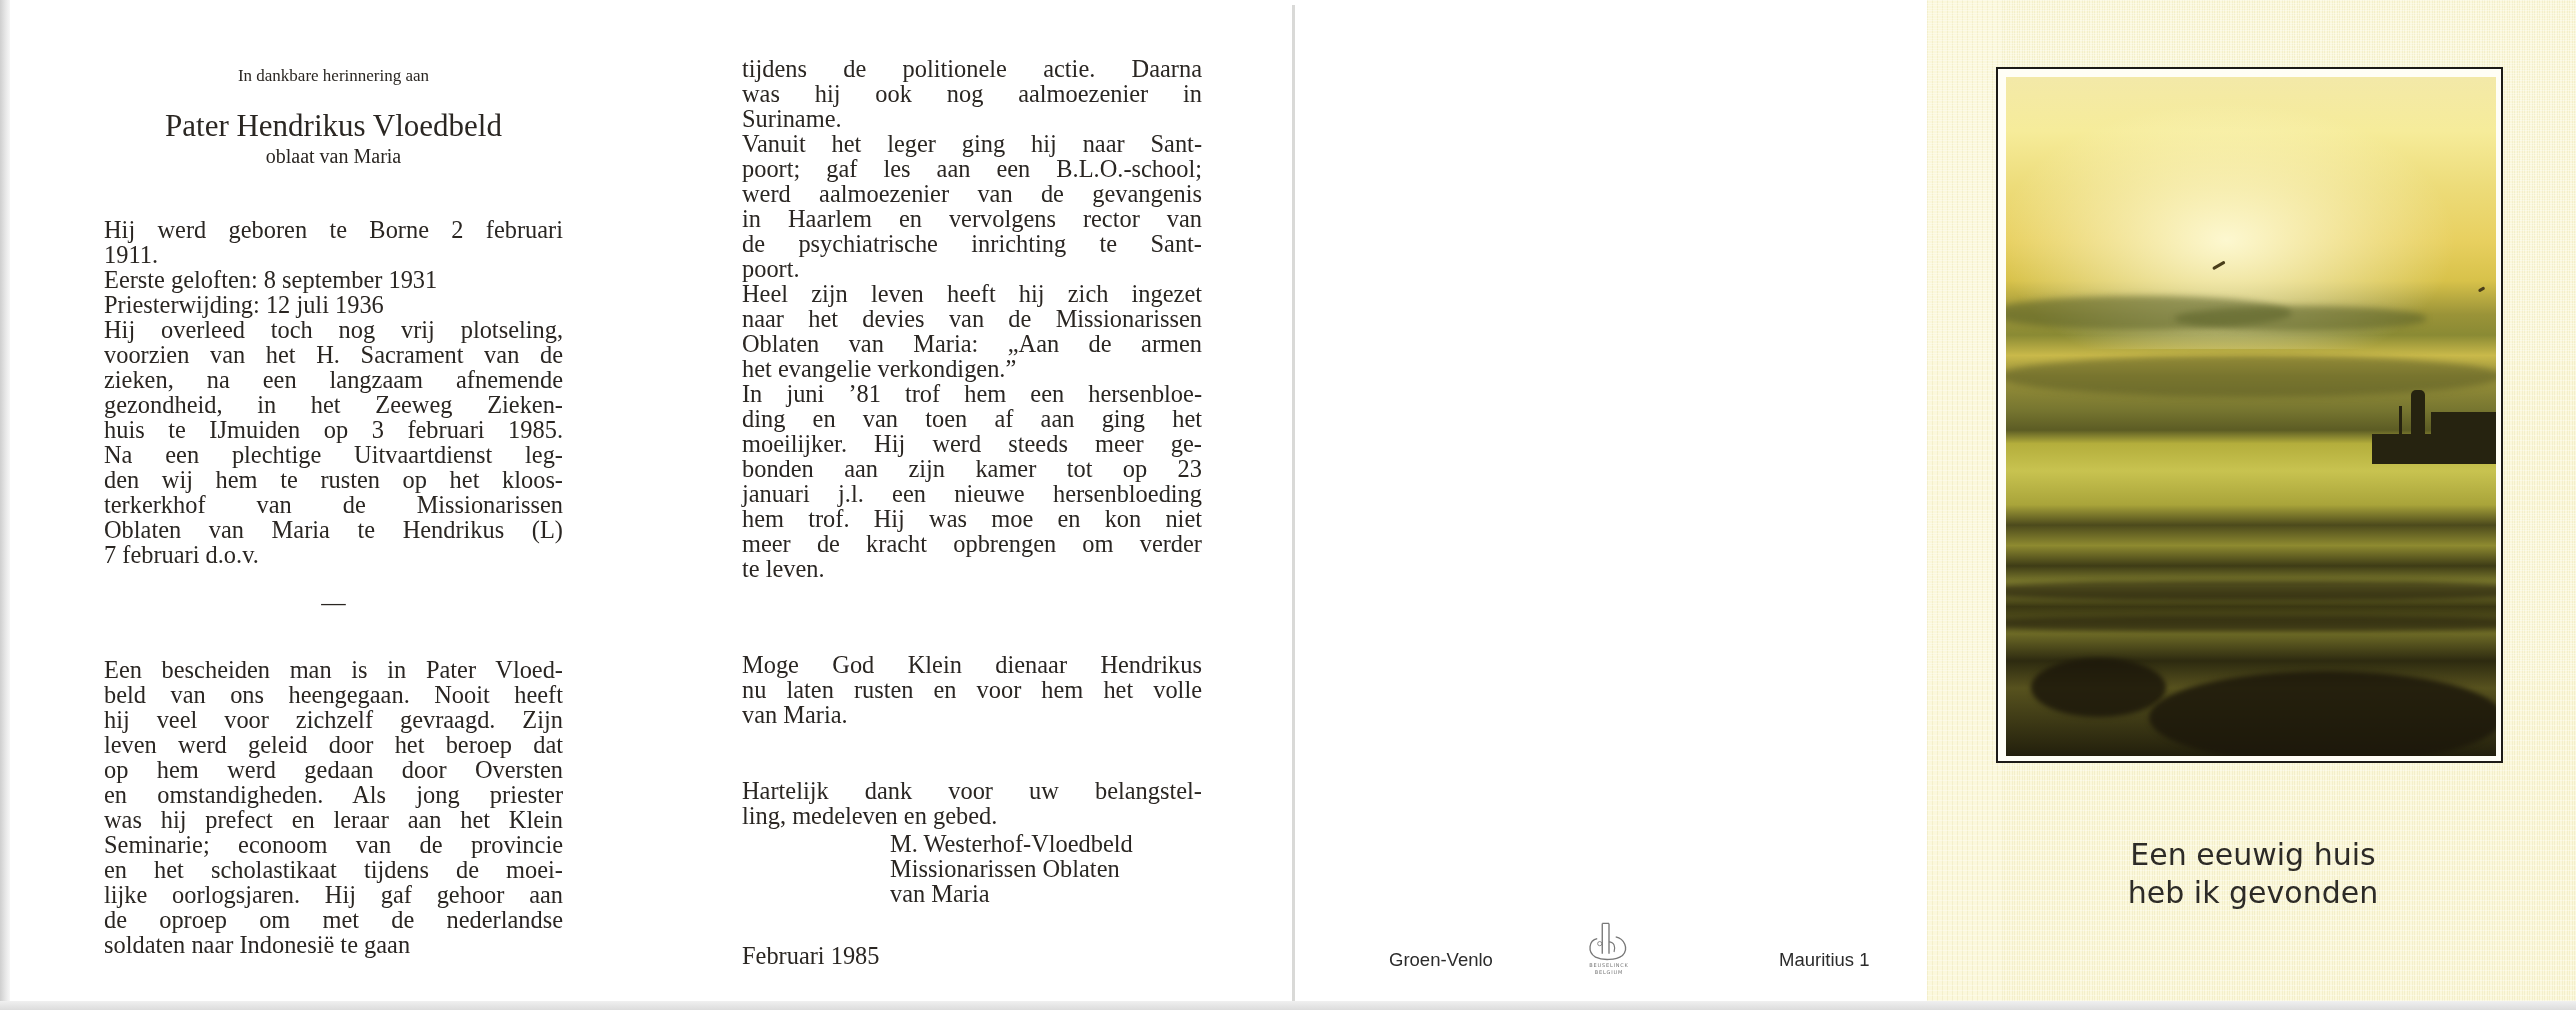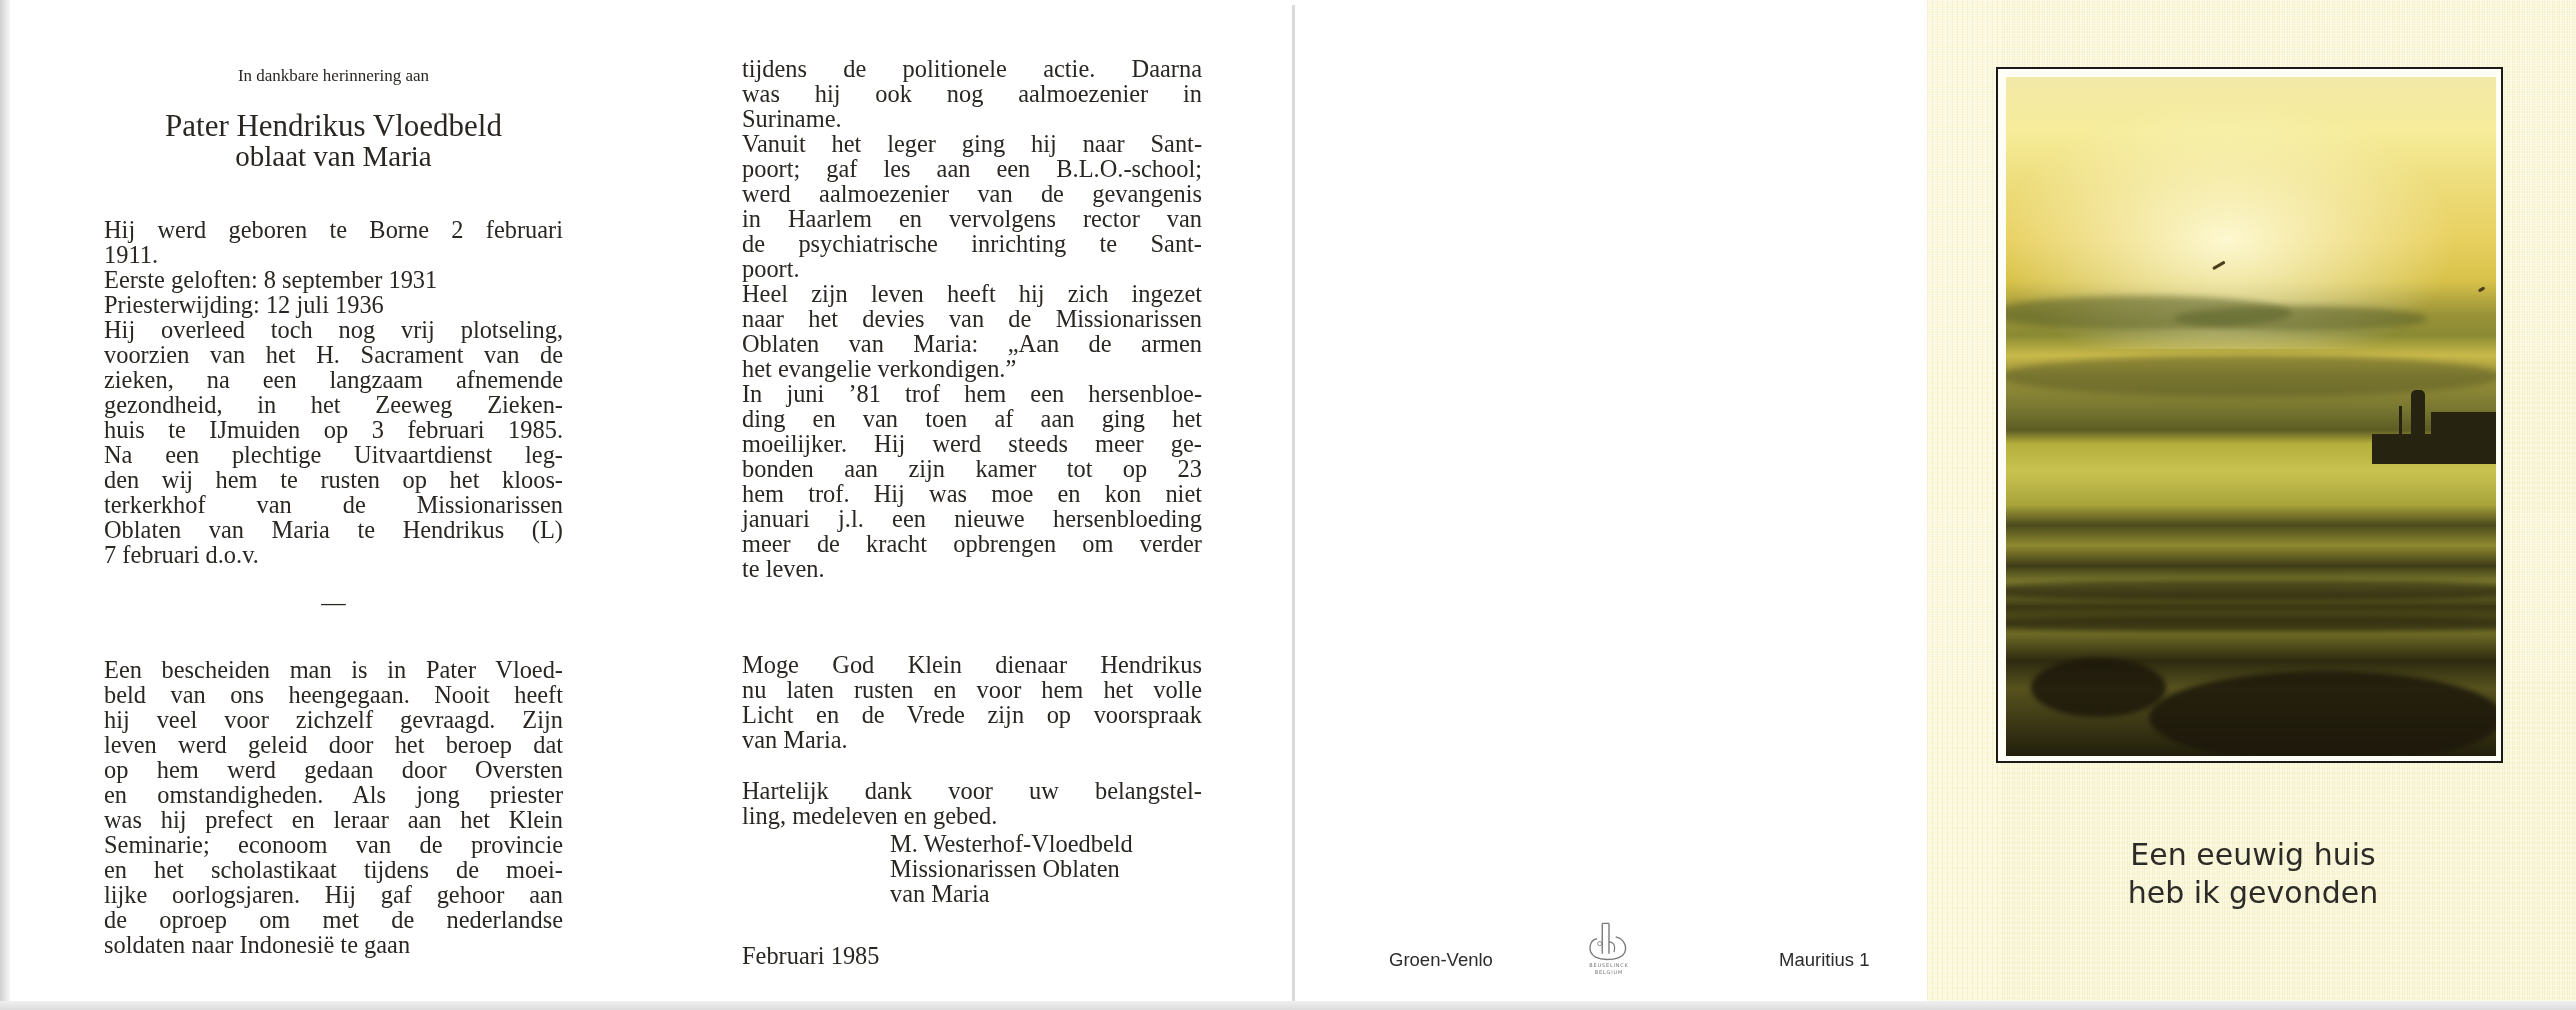--- a/index.html
+++ b/index.html
@@ -58,21 +58,21 @@
 <body>
 
 <div class="edge-left"></div>
 <div class="edge-bottom"></div>
 <div class="divider" style="left:1292px;"></div>
 
 <div class="panel" style="left:10px;width:640px;">
 </div>
 <div class="center" style="left:104px;width:459px;top:61px;font-size:17px;line-height:29px;">In dankbare herinnering aan</div>
 <div class="center" style="left:104px;width:459px;top:108px;font-size:31px;line-height:35px;">Pater Hendrikus Vloedbeld</div>
-<div class="center" style="left:104px;width:459px;top:143px;font-size:29px;line-height:27px;">oblaat van Maria</div>
+<div class="center" style="left:104px;width:459px;top:143px;font-size:20px;line-height:27px;">oblaat van Maria</div>
 
 <div class="text-col" id="bio" style="left:104px;width:459px;top:190px;margin-top:27px;">
     <span class="ln">Hij werd geboren te Borne 2 februari</span>
     <span class="ln last">1911.</span>
     <span class="ln last">Eerste geloften: 8 september 1931</span>
     <span class="ln last">Priesterwijding: 12 juli 1936</span>
     <span class="ln">Hij overleed toch nog vrij plotseling,</span>
     <span class="ln">voorzien van het H. Sacrament van de</span>
     <span class="ln">zieken, na een langzaam afnemende</span>
     <span class="ln">gezondheid, in het Zeeweg Zieken-</span>
@@ -112,29 +112,28 @@
     <span class="ln">de psychiatrische inrichting te Sant-</span>
     <span class="ln last">poort.</span>
     <span class="ln">Heel zijn leven heeft hij zich ingezet</span>
     <span class="ln">naar het devies van de Missionarissen</span>
     <span class="ln">Oblaten van Maria: „Aan de armen</span>
     <span class="ln last">het evangelie verkondigen.”</span>
     <span class="ln">In juni ’81 trof hem een hersenbloe-</span>
     <span class="ln">ding en van toen af aan ging het</span>
     <span class="ln">moeilijker. Hij werd steeds meer ge-</span>
     <span class="ln">bonden aan zijn kamer tot op 23</span>
+    <span class="ln">januari j.l. een nieuwe hersenbloeding</span>
     <span class="ln">hem trof. Hij was moe en kon niet</span>
-    <span class="ln">januari j.l. een nieuwe hersenbloeding</span>
     <span class="ln">meer de kracht opbrengen om verder</span>
     <span class="ln last">te leven.</span>
   </div>
 <div class="text-col" id="prayer" style="left:742px;width:460px;top:652px;">
     <span class="ln">Moge God Klein dienaar Hendrikus</span>
     <span class="ln">nu laten rusten en voor hem het volle</span>
-    <span class="ln">Licht en de Vrede zijn op voorspraak</span>
     <span class="ln last">van Maria.</span>
   </div>
 <div class="text-col" id="thanks" style="left:742px;width:460px;top:778px;">
     <span class="ln">Hartelijk dank voor uw belangstel-</span>
     <span class="ln last">ling, medeleven en gebed.</span>
   </div>
 <div class="text-col" id="signature" style="left:890px;width:320px;top:831px;">
     <span class="ln last">M. Westerhof-Vloedbeld</span>
     <span class="ln last">Missionarissen Oblaten</span>
     <span class="ln last">van Maria</span>

